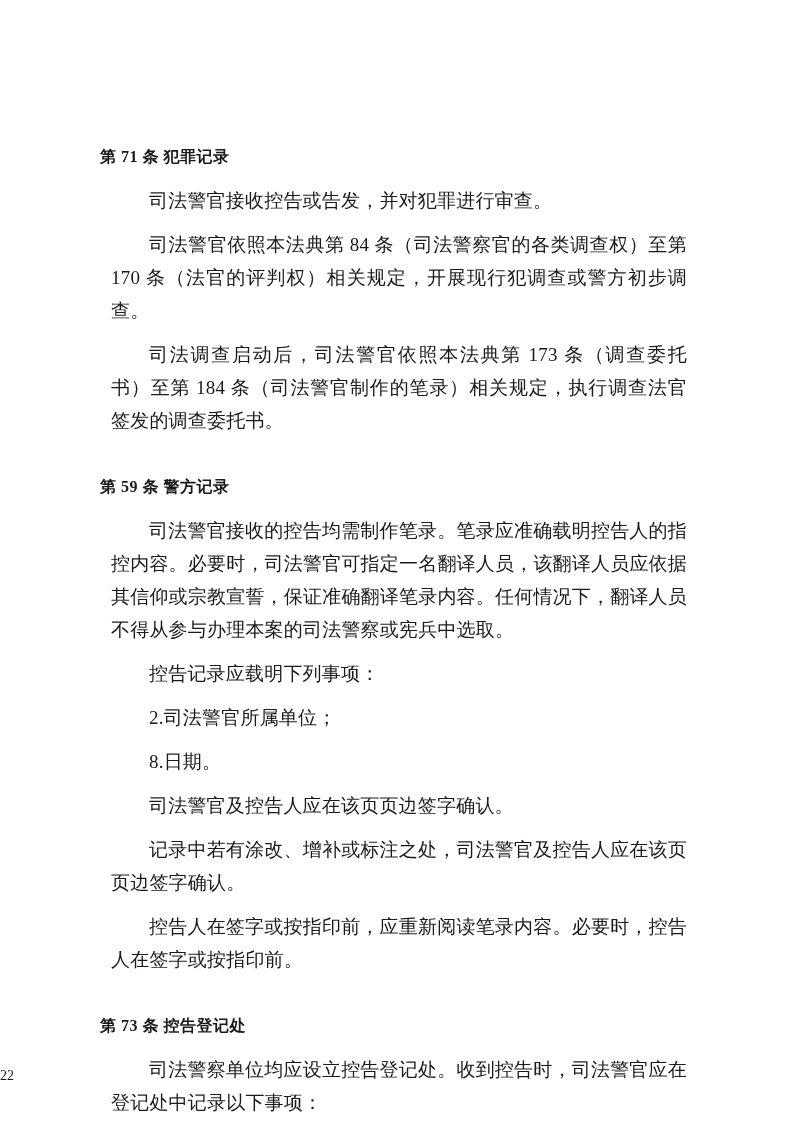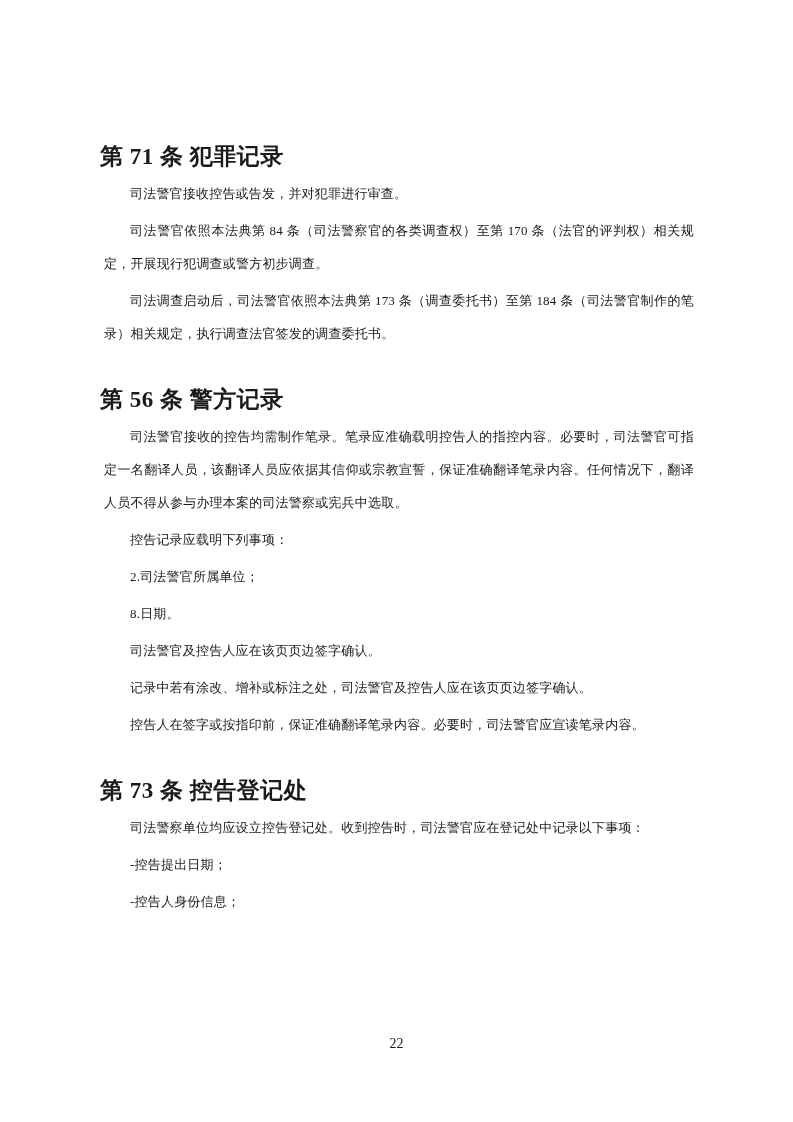--- a/index.html
+++ b/index.html
@@ -23,69 +23,68 @@
     left: 100px;
     width: 598px;
   }
   .article-section {
     margin: 0;
   }
   .article-section + .article-section {
     margin-top: 33px;
   }
   .article-heading {
-    font-size: 23px;
+    font-size: 16px;
     font-weight: bold;
     line-height: 33px;
     margin: 0;
     text-align: left;
     letter-spacing: 0.5px;
   }
   .para {
-    font-size: 13px;
+    font-size: 19px;
     line-height: 33px;
-    margin: 4px;
+    margin: 11px;
     text-indent: 2em;
     text-align: justify;
     letter-spacing: 0.2px;
   }
   .footer {
     position: absolute;
-    top: 1034px;
+    top: 1066px;
     left: 0;
     width: 100%;
-    text-align: center;
   }
   .page-number {
     font-size: 14px;
     color: #1a1a1a;
   }
 </style>
 </head>
 <body>
 
 <div class="page">
   <div class="content">
 
     <section class="article-section">
       <h2 class="article-heading">第 71 条 犯罪记录</h2>
       <p class="para">司法警官接收控告或告发，并对犯罪进行审查。</p>
       <p class="para">司法警官依照本法典第 84 条（司法警察官的各类调查权）至第 170 条（法官的评判权）相关规定，开展现行犯调查或警方初步调查。</p>
       <p class="para">司法调查启动后，司法警官依照本法典第 173 条（调查委托书）至第 184 条（司法警官制作的笔录）相关规定，执行调查法官签发的调查委托书。</p>
     </section>
 
     <section class="article-section">
-      <h2 class="article-heading">第 56 条 警方记录</h2>
+      <h2 class="article-heading">第 59 条 警方记录</h2>
       <p class="para">司法警官接收的控告均需制作笔录。笔录应准确载明控告人的指控内容。必要时，司法警官可指定一名翻译人员，该翻译人员应依据其信仰或宗教宣誓，保证准确翻译笔录内容。任何情况下，翻译人员不得从参与办理本案的司法警察或宪兵中选取。</p>
       <p class="para">控告记录应载明下列事项：</p>
       <p class="para">2.司法警官所属单位；</p>
       <p class="para">8.日期。</p>
       <p class="para">司法警官及控告人应在该页页边签字确认。</p>
       <p class="para">记录中若有涂改、增补或标注之处，司法警官及控告人应在该页页边签字确认。</p>
-      <p class="para">控告人在签字或按指印前，保证准确翻译笔录内容。必要时，司法警官应宣读笔录内容。</p>
+      <p class="para">控告人在签字或按指印前，应重新阅读笔录内容。必要时，控告人在签字或按指印前。</p>
     </section>
 
     <section class="article-section">
       <h2 class="article-heading">第 73 条 控告登记处</h2>
       <p class="para">司法警察单位均应设立控告登记处。收到控告时，司法警官应在登记处中记录以下事项：</p>
       <p class="para">-控告提出日期；</p>
       <p class="para">-控告人身份信息；</p>
     </section>
 
   </div>

